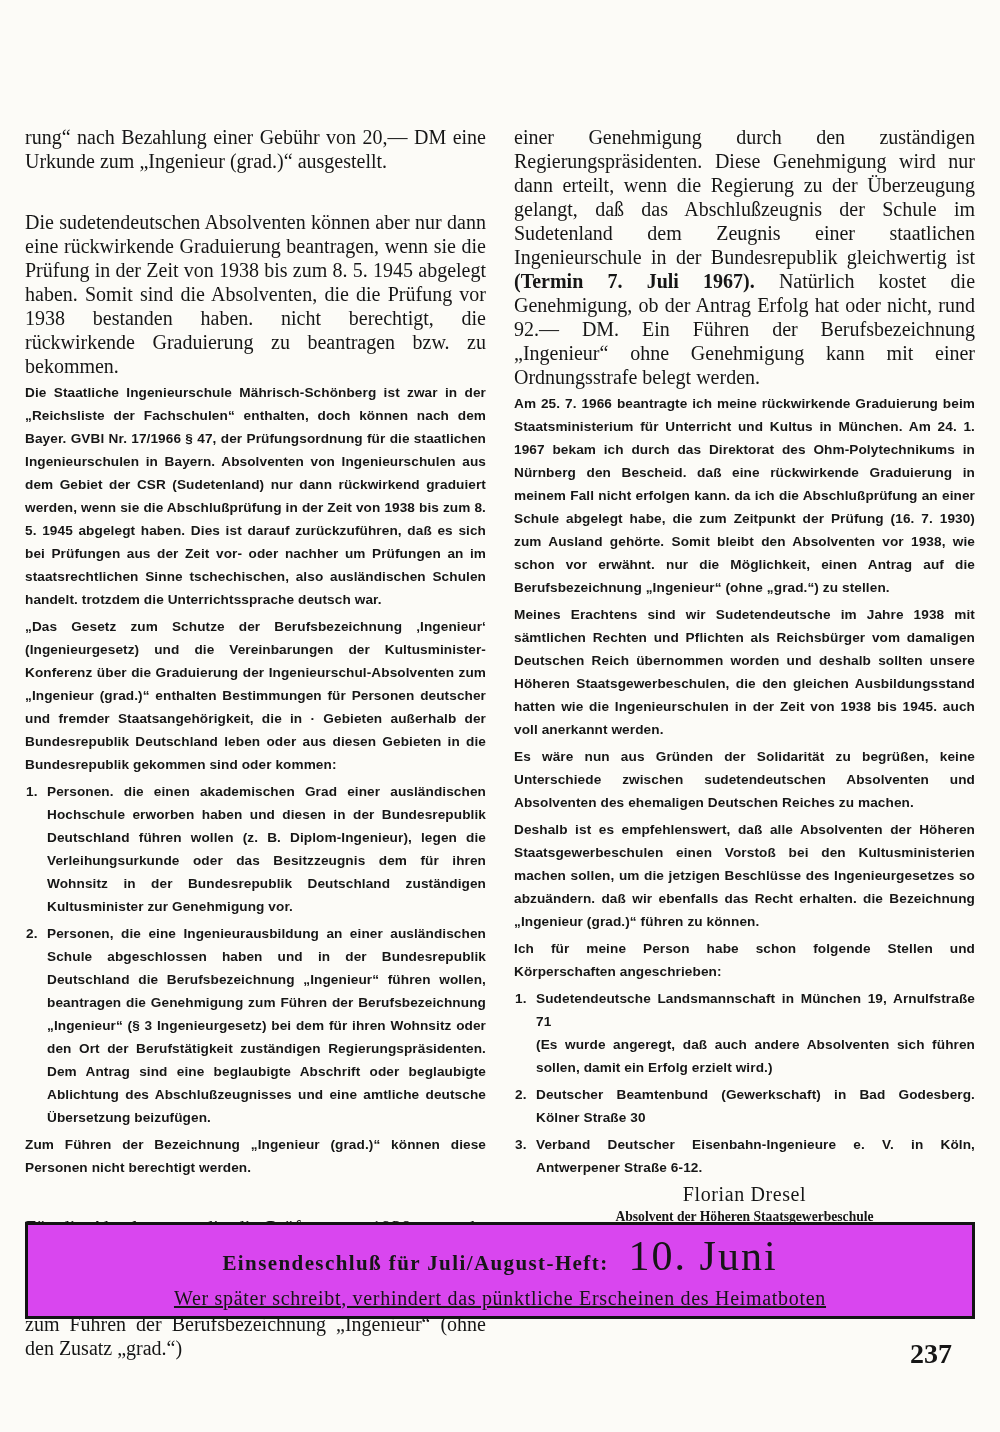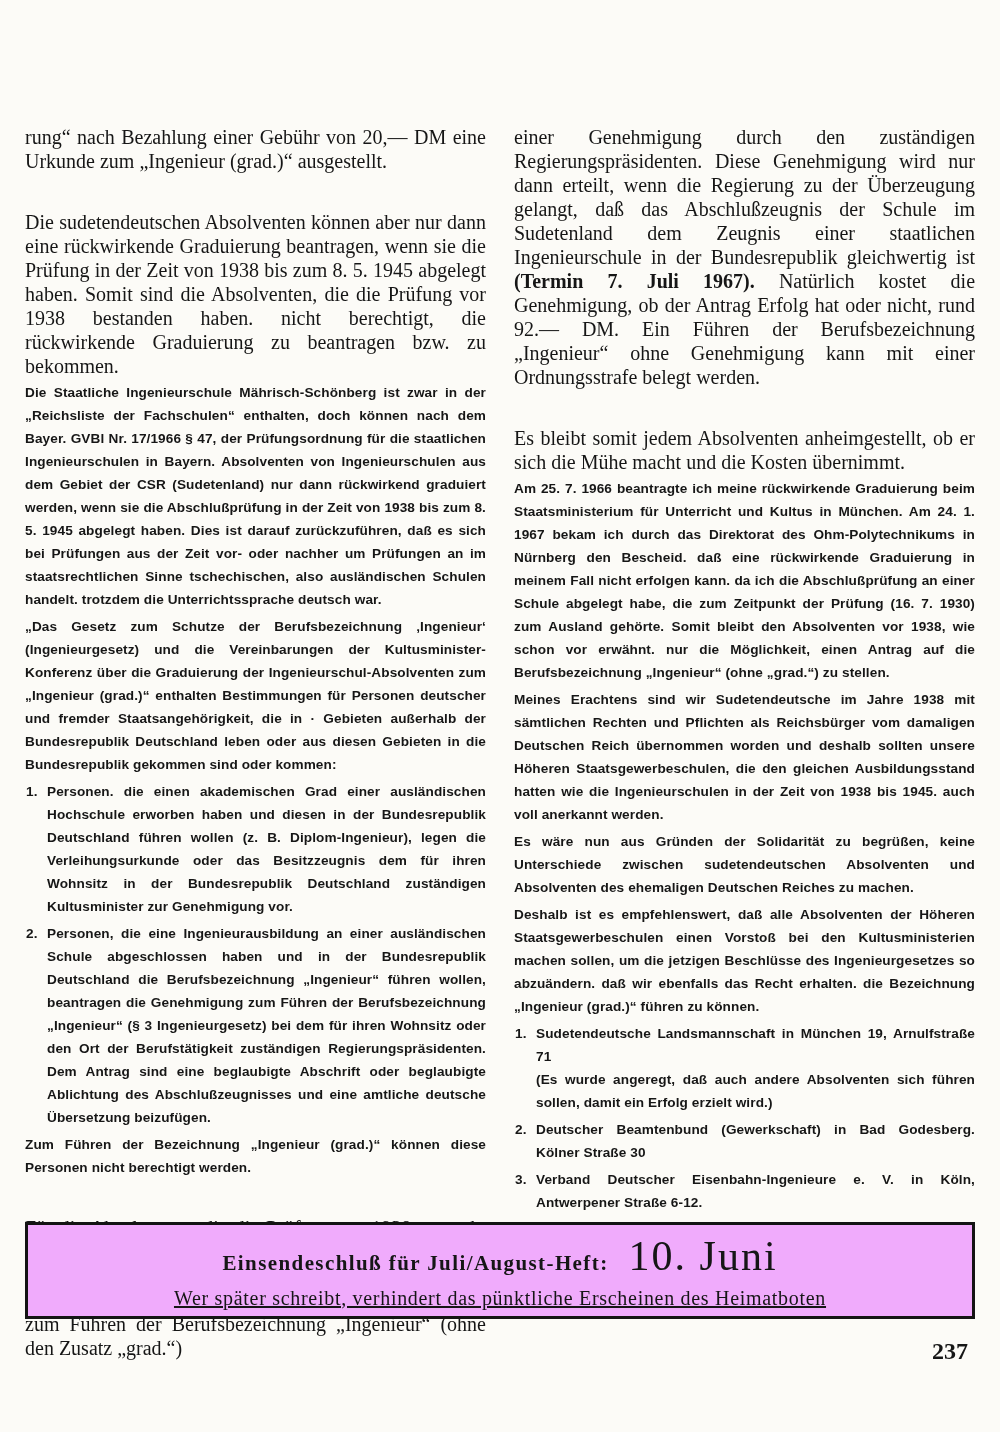--- a/index.html
+++ b/index.html
@@ -59,21 +59,21 @@
     line-height: 17px;
     text-align: center;
   }
   .notice {
     position: absolute;
     left: 25px;
     top: 1222px;
     width: 950px;
     height: 97px;
     border: 3px solid #141414;
-    background: #f0abfc;
+    background: #d946ef;
     display: flex;
     flex-direction: column;
     justify-content: center;
     align-items: center;
     gap: 7px;
   }
   .notice-l1 { display: flex; align-items: baseline; gap: 20px; }
   .notice-label {
     font-weight: bold;
     font-size: 21px;
@@ -84,24 +84,24 @@
     font-size: 42px;
     letter-spacing: 2px;
   }
   .notice-l2 {
     font-size: 20px;
     letter-spacing: 0.7px;
     text-decoration: underline;
   }
   .pageno {
     position: absolute;
-    right: 32px;
+    right: 48px;
     top: 1338px;
     font-weight: bold;
-    font-size: 24px;
+    font-size: 28px;
   }
 </style>
 </head>
 <body>
 
 <div class="page">
 
   <div class="columns">
 
     <div class="col">
@@ -118,25 +118,25 @@
         <span class="num">2.</span>
         <span>Personen, die eine Ingenieurausbildung an einer ausländischen Schule abgeschlossen haben und in der Bundesrepublik Deutschland die Berufsbezeichnung „Ingenieur“ führen wollen, beantragen die Genehmigung zum Führen der Berufsbezeichnung „Ingenieur“ (§ 3 Ingenieurgesetz) bei dem für ihren Wohnsitz oder den Ort der Berufstätigkeit zuständigen Regierungspräsidenten. Dem Antrag sind eine beglaubigte Abschrift oder beglaubigte Ablichtung des Abschlußzeugnisses und eine amtliche deutsche Übersetzung beizufügen.</span>
       </div>
 
       <p class="sm">Zum Führen der Bezeichnung „Ingenieur (grad.)“ können diese Personen nicht berechtigt werden.</p>
       <p class="lg">Für die Absolventen, die die Prüfung vor 1938 gemacht haben, bleibt nur eine Möglichkeit offen, daß sie einen Antrag auf die Berufsbezeichnung „Ingenieur“ stellen können. Nach dem Ingenieurgesetz bedürfen wir daher zum Führen der Berufsbezeichnung „Ingenieur“ (ohne den Zusatz „grad.“)</p>
     </div>
 
     <div class="col">
       <p class="lg"><span>einer Genehmigung durch den zuständigen Regierungspräsidenten. Diese Genehmigung wird nur dann erteilt, wenn die Regierung zu der Überzeugung gelangt, daß das Abschlußzeugnis der Schule im Sudetenland dem Zeugnis einer staatlichen Ingenieurschule in der Bundesrepublik gleichwertig ist </span><span class="boldterm">(Termin 7. Juli 1967).</span><span> Natürlich kostet die Genehmigung, ob der Antrag Erfolg hat oder nicht, rund 92.— DM. Ein Führen der Berufsbezeichnung „Ingenieur“ ohne Genehmigung kann mit einer Ordnungsstrafe belegt werden.</span></p>
-      <p class="lg">Es bleibt somit jedem Absolventen anheimgestellt, ob er sich die Mühe macht und die Kosten übernimmt.</p>
       <p class="sm">Am 25. 7. 1966 beantragte ich meine rückwirkende Graduierung beim Staatsministerium für Unterricht und Kultus in München. Am 24. 1. 1967 bekam ich durch das Direktorat des Ohm-Polytechnikums in Nürnberg den Bescheid. daß eine rückwirkende Graduierung in meinem Fall nicht erfolgen kann. da ich die Abschlußprüfung an einer Schule abgelegt habe, die zum Zeitpunkt der Prüfung (16. 7. 1930) zum Ausland gehörte. Somit bleibt den Absolventen vor 1938, wie schon vor erwähnt. nur die Möglichkeit, einen Antrag auf die Berufsbezeichnung „Ingenieur“ (ohne „grad.“) zu stellen.</p>
       <p class="sm">Meines Erachtens sind wir Sudetendeutsche im Jahre 1938 mit sämtlichen Rechten und Pflichten als Reichsbürger vom damaligen Deutschen Reich übernommen worden und deshalb sollten unsere Höheren Staatsgewerbeschulen, die den gleichen Ausbildungsstand hatten wie die Ingenieurschulen in der Zeit von 1938 bis 1945. auch voll anerkannt werden.</p>
       <p class="sm">Es wäre nun aus Gründen der Solidarität zu begrüßen, keine Unterschiede zwischen sudetendeutschen Absolventen und Absolventen des ehemaligen Deutschen Reiches zu machen.</p>
       <p class="sm">Deshalb ist es empfehlenswert, daß alle Absolventen der Höheren Staatsgewerbeschulen einen Vorstoß bei den Kultusministerien machen sollen, um die jetzigen Beschlüsse des Ingenieurgesetzes so abzuändern. daß wir ebenfalls das Recht erhalten. die Bezeichnung „Ingenieur (grad.)“ führen zu können.</p>
+      <p class="sm">Ich für meine Person habe schon folgende Stellen und Körperschaften angeschrieben:</p>
 
       <div class="sm li">
         <span class="num">1.</span>
         <span>Sudetendeutsche Landsmannschaft in München 19, Arnulfstraße 71</span>
         <div class="note">(Es wurde angeregt, daß auch andere Absolventen sich führen sollen, damit ein Erfolg erzielt wird.)</div>
       </div>
       <div class="sm li">
         <span class="num">2.</span>
         <span>Deutscher Beamtenbund (Gewerkschaft) in Bad Godesberg. Kölner Straße 30</span>
       </div>

